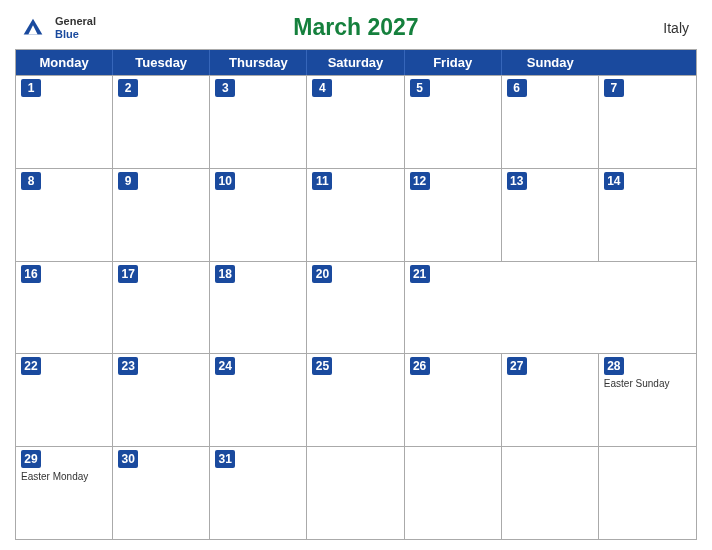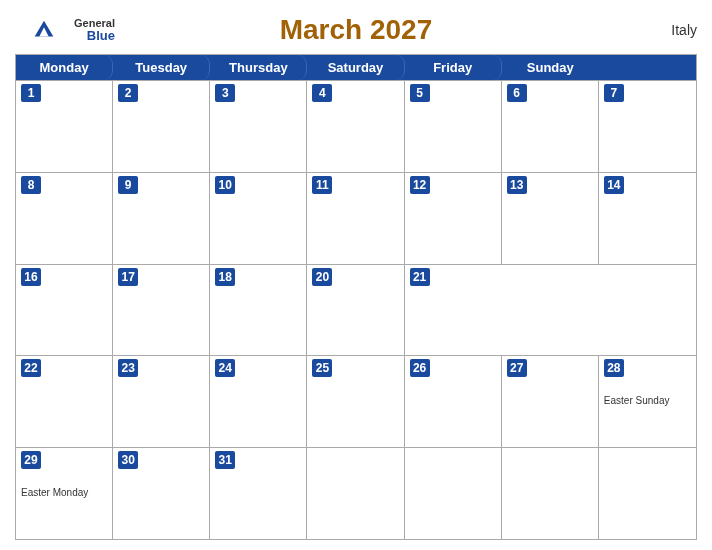--- a/index.html
+++ b/index.html
@@ -17,60 +17,59 @@
       display: flex;
       align-items: center;
       justify-content: center;
       position: relative;
       margin-bottom: 8px;
       padding-top: 4px;
     }
 
     .logo {
       position: absolute;
-      left: 15px;
+      left: 4px;
       display: flex;
       align-items: center;
-      gap: 16px;
+      gap: 8px;
     }
 
     .logo-text {
       display: flex;
       flex-direction: column;
       line-height: 1.1;
     }
 
     .logo-general {
       font-size: 11px;
       font-weight: bold;
       color: #333;
     }
 
     .logo-blue {
-      font-size: 13px;
+      font-size: 11px;
       font-weight: bold;
       color: #1a4a9e;
-      text-align: right;
     }
 
     .logo-icon {
       width: 28px;
       height: 28px;
     }
 
     .title {
-      font-size: 28px;
-      font-weight: bold;
-      color: #a16207;
+      font-size: 23px;
+      font-weight: bold;
+      color: #15803d;
       text-align: center;
     }
 
     .country {
       position: absolute;
-      right: 0;
+      right: 8px;
       font-size: 14px;
       color: #333;
     }
 
     .calendar {
       flex: 1;
       display: flex;
       flex-direction: column;
       border: 1px solid #aaa;
     }
@@ -81,21 +80,20 @@
       background-color: #1a4a9e;
     }
 
     .day-header {
       color: white;
       text-align: center;
       font-size: 13px;
       font-weight: bold;
       padding: 5px 0;
       border-right: 1px solid #3a6abee0;
-      border-radius: 9px;
     }
 
     .day-header:last-child {
       border-right: none;
     }
 
     .weeks {
       display: flex;
       flex-direction: column;
       flex: 1;
@@ -134,21 +132,21 @@
       display: flex;
       align-items: center;
       justify-content: center;
       border-radius: 2px;
       margin-bottom: 2px;
     }
 
     .day-event {
       font-size: 10px;
       color: #333;
-      margin-top: 16px;
+      margin-top: 1px;
     }
   </style>
 </head>
 <body>
 
 <div class="header">
   <div class="logo">
     <svg class="logo-icon" viewBox="0 0 30 30" xmlns="http://www.w3.org/2000/svg">
       <rect width="30" height="30" fill="white"></rect>
       <polygon points="5,22 15,5 25,22" fill="#1a4a9e"></polygon>

